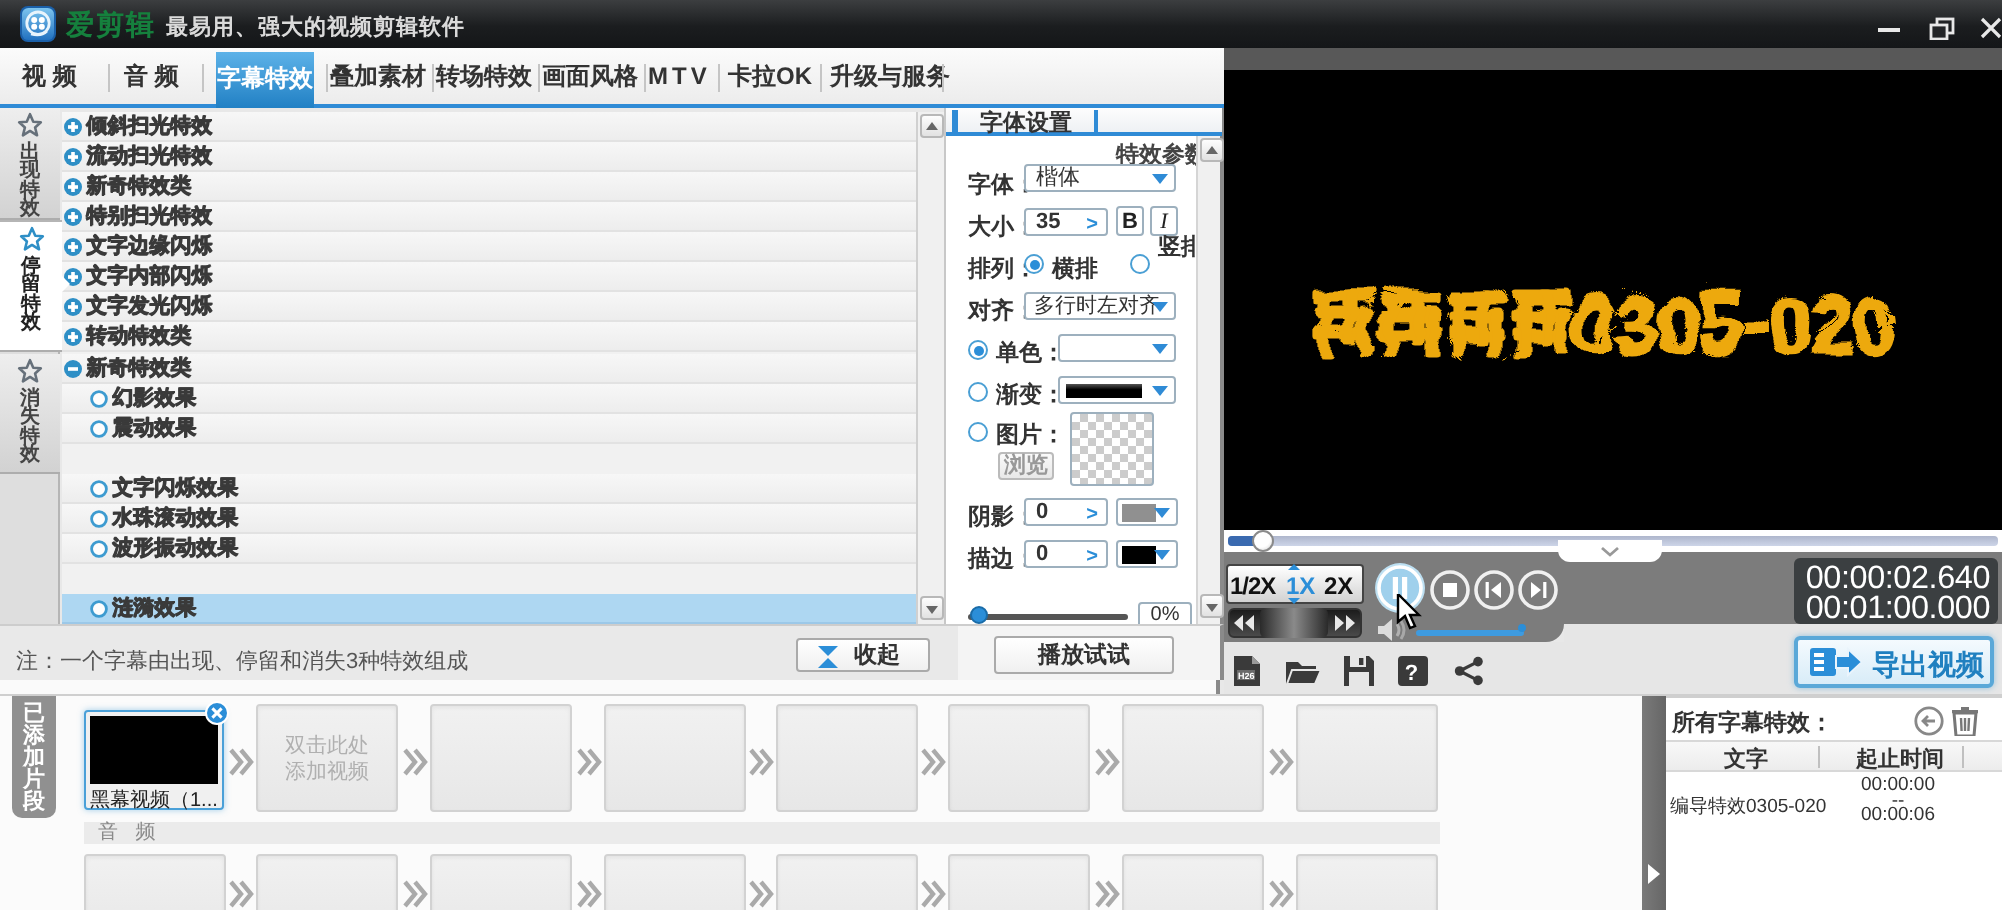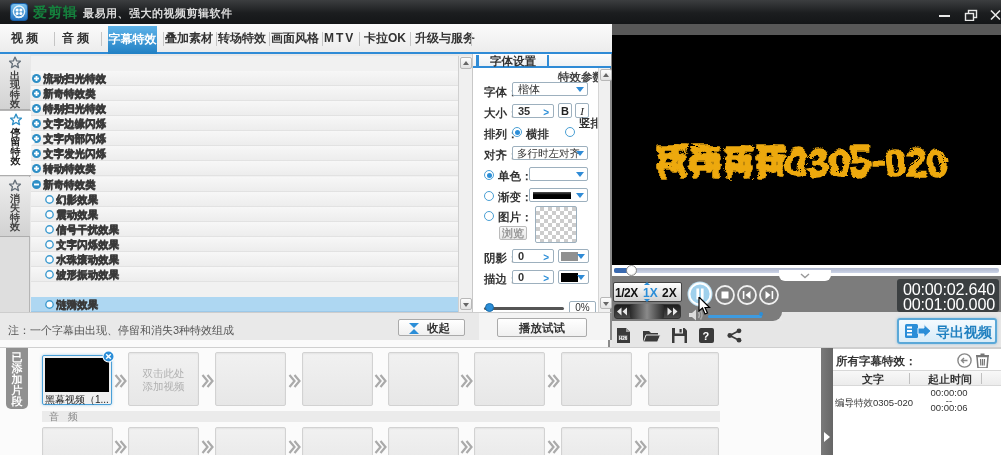--- a/index.html
+++ b/index.html
@@ -121,20 +121,28 @@
 <div class="abs tabsep" style="left:322px;"></div>
 <div class="abs tabsep" style="left:359px;"></div>
 <div class="abs tabsep" style="left:410px;"></div>
 <div class="abs tabsep" style="left:471px;"></div>
 <div class="abs" id="topstrip"></div>
 
 <div class="abs" id="sidestrip"></div>
 <div class="abs" id="notch"></div>
 
 <div class="abs" id="list">
+    <div class="lrow thick" style="top:0.0px;">
+      <svg class="ic" width="9" height="9" viewBox="0 0 9 9">
+        <circle cx="4.5" cy="4.5" r="4.5" fill="#2e8fc6"></circle>
+        <rect x="2" y="3.6" width="5" height="1.8" fill="#fff"></rect>
+        <rect x="3.6" y="2" width="1.8" height="5" fill="#fff"></rect>
+      </svg>
+      <span class="t1">倾斜扫光特效</span>
+    </div>
 <div class="lrow thick" style="top:15.1px;">
       <svg class="ic" width="9" height="9" viewBox="0 0 9 9">
         <circle cx="4.5" cy="4.5" r="4.5" fill="#2e8fc6"></circle>
         <rect x="2" y="3.6" width="5" height="1.8" fill="#fff"></rect>
         <rect x="3.6" y="2" width="1.8" height="5" fill="#fff"></rect>
       </svg>
       <span class="t1">流动扫光特效</span>
     </div>
 <div class="lrow thick" style="top:30.1px;">
       <svg class="ic" width="9" height="9" viewBox="0 0 9 9">
@@ -195,26 +203,20 @@
       <svg class="ric" width="9" height="9" viewBox="0 0 9 9">
         <circle cx="4.5" cy="4.5" r="3.7" fill="#fdfdfd" stroke="#3d9bd0" stroke-width="1.4"></circle>
       </svg>
       <span class="t2">幻影效果</span>
     </div>
 <div class="lrow thick" style="top:150.6px;">
       <svg class="ric" width="9" height="9" viewBox="0 0 9 9">
         <circle cx="4.5" cy="4.5" r="3.7" fill="#fdfdfd" stroke="#3d9bd0" stroke-width="1.4"></circle>
       </svg>
       <span class="t2">震动效果</span>
-    </div>
-<div class="lrow thick" style="top:165.7px;">
-      <svg class="ric" width="9" height="9" viewBox="0 0 9 9">
-        <circle cx="4.5" cy="4.5" r="3.7" fill="#fdfdfd" stroke="#3d9bd0" stroke-width="1.4"></circle>
-      </svg>
-      <span class="t2">信号干扰效果</span>
     </div>
 <div class="lrow thick" style="top:180.7px;">
       <svg class="ric" width="9" height="9" viewBox="0 0 9 9">
         <circle cx="4.5" cy="4.5" r="3.7" fill="#fdfdfd" stroke="#3d9bd0" stroke-width="1.4"></circle>
       </svg>
       <span class="t2">文字闪烁效果</span>
     </div>
 <div class="lrow thick" style="top:195.8px;">
       <svg class="ric" width="9" height="9" viewBox="0 0 9 9">
         <circle cx="4.5" cy="4.5" r="3.7" fill="#fdfdfd" stroke="#3d9bd0" stroke-width="1.4"></circle>

